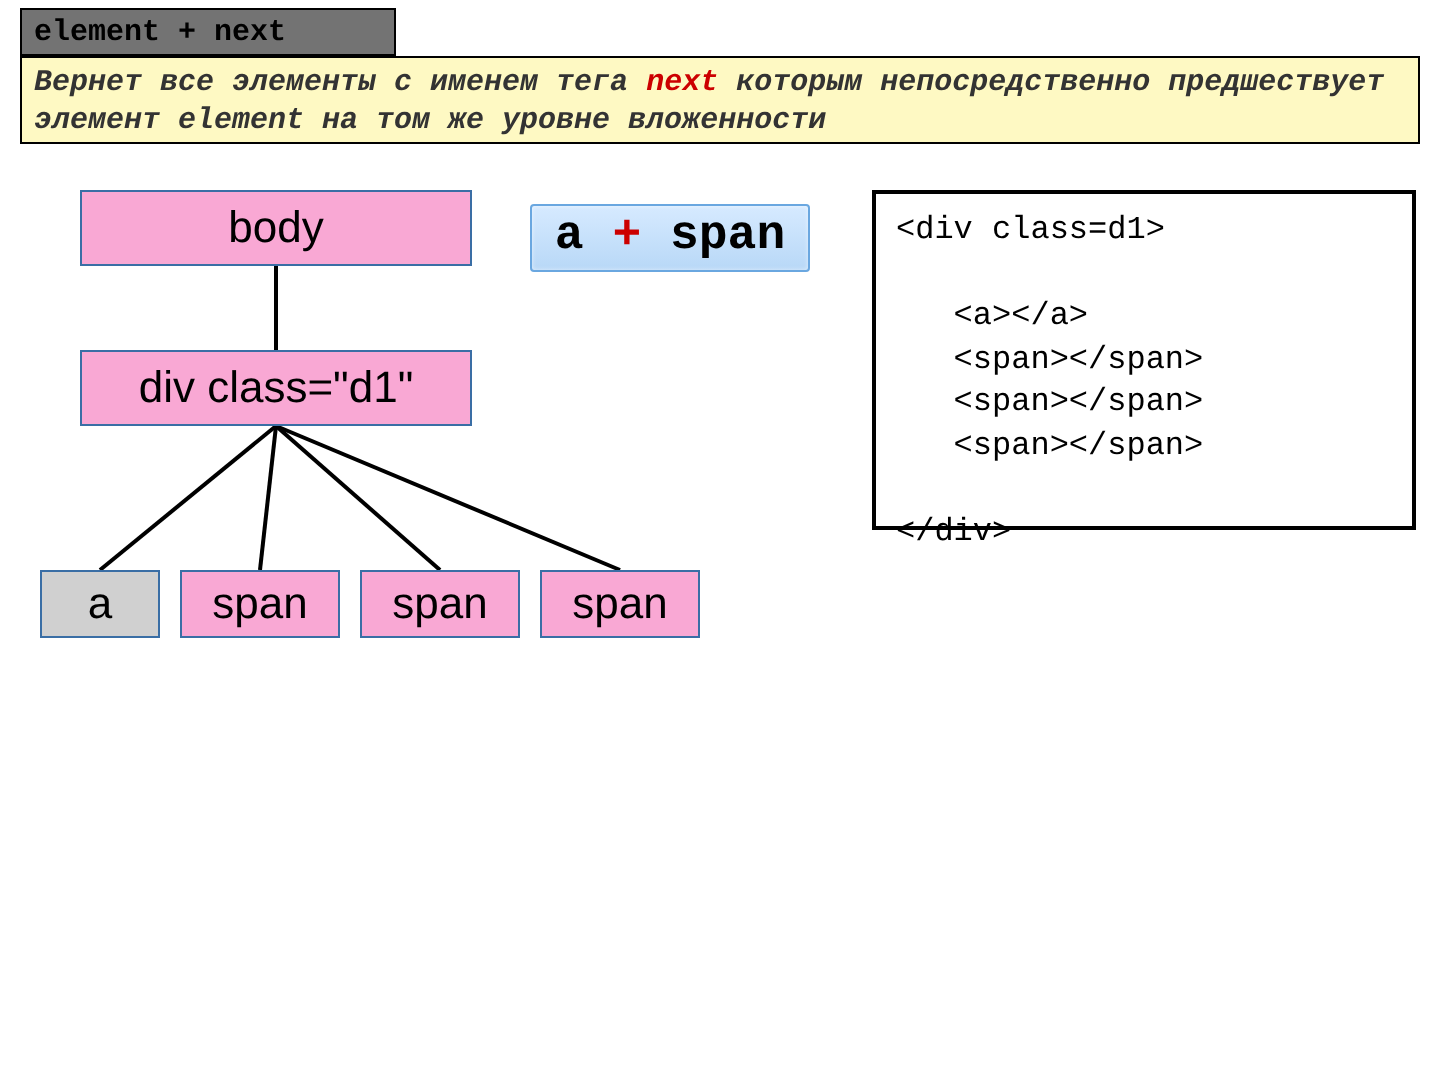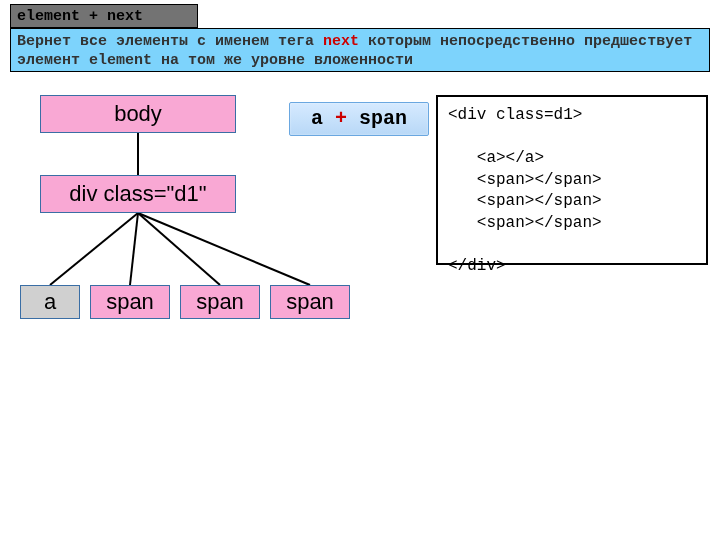--- a/index.html
+++ b/index.html
@@ -24,27 +24,28 @@
     font-weight: bold;
     padding: 3px 6px;
     color: #000;
   }
   .explain-band {
     position: absolute;
     left: 10px;
     top: 28px;
     width: 700px;
     height: 44px;
-    background: #7dd3fc;
+    background: #fef9c3;
     border: 1px solid #000;
     font-size: 15px;
     font-weight: bold;
     padding: 4px 6px;
     line-height: 1.25;
     color: #333;
+    font-style: italic;
   }
   .red { color: #cc0000; }
 
   
   .tree { position: absolute; left: 20px; top: 95px; width: 400px; height: 240px; }
   .box {
     position: absolute;
     background: #f9a8d4;
     border: 1.5px solid #3a6ea5;
     font-family: Arial, sans-serif;
@@ -68,27 +69,26 @@
   .selector-badge {
     position: absolute;
     left: 265px;
     top: 102px;
     width: 140px;
     height: 34px;
     background: linear-gradient(#d6eaff, #b8d8f7);
     border: 1px solid #6aa7e0;
     border-radius: 2px;
     font-family: "Courier New", monospace;
-    font-size: 20px;
+    font-size: 24px;
     font-weight: bold;
     text-align: center;
     line-height: 32px;
     color: #000;
     box-shadow: inset 0 0 2px rgba(255,255,255,.6);
-    margin-left: 24px;
   }
 
   
   .code-block {
     position: absolute;
     left: 436px;
     top: 95px;
     width: 272px;
     height: 170px;
     border: 2px solid #000;

